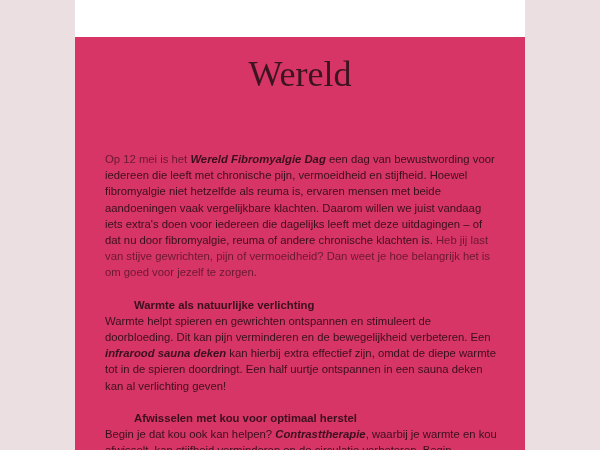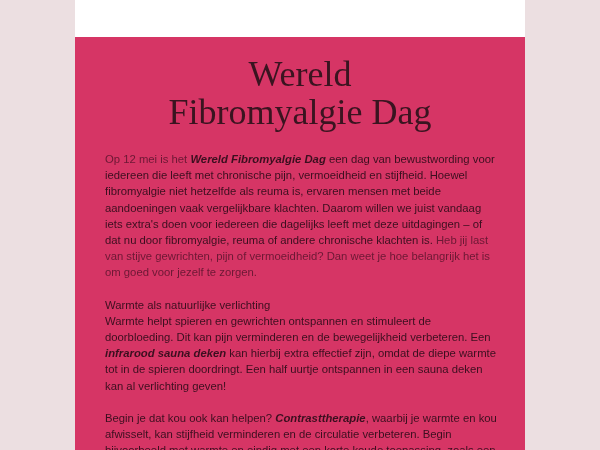--- a/index.html
+++ b/index.html
@@ -22,34 +22,33 @@
       font-size: 36px; line-height: 38px; color: #3a1420;
       text-align: center; margin: 0; padding-top: 18px; font-weight: normal;
     }
     .content {
       position: absolute; left: 30px; top: 114px; width: 394px;
       font-size: 11.3px; line-height: 16.2px; color: #3b0f1f;
     }
     .content p { margin: 0 0 16px 0; }
     .soft { color: #6b1834; margin-top: 32px; }
     b { font-weight: bold; color: #3b0f1f; font-style: italic; }
-    .h { font-weight: normal; display: block; color: #3b0f1f; }
+    .h { font-weight: bold; display: block; color: #3b0f1f; margin-left: 29px; }
   </style>
 </head>
 <body>
 
 <div class="page">
   <div class="card">
     <h1 class="title">
       <span>Wereld</span><br>
-      <span>Fibromyalgie Dag</span>
     </h1>
 
     <div class="content">
       <p><span class="soft">Op 12 mei is het </span><b>Wereld Fibromyalgie Dag</b><span> een dag van bewustwording voor iedereen die leeft met chronische pijn, vermoeidheid en stijfheid. Hoewel fibromyalgie niet hetzelfde als reuma is, ervaren mensen met beide aandoeningen vaak vergelijkbare klachten. Daarom willen we juist vandaag iets extra's doen voor iedereen die dagelijks leeft met deze uitdagingen – of dat nu door fibromyalgie, reuma of andere chronische klachten is.</span><span class="soft"> Heb jij last van stijve gewrichten, pijn of vermoeidheid? Dan weet je hoe belangrijk het is om goed voor jezelf te zorgen.</span></p>
 
       <p><span class="h">Warmte als natuurlijke verlichting</span><span>Warmte helpt spieren en gewrichten ontspannen en stimuleert de doorbloeding. Dit kan pijn verminderen en de bewegelijkheid verbeteren. Een </span><b>infrarood sauna deken</b><span> kan hierbij extra effectief zijn, omdat de diepe warmte tot in de spieren doordringt. Een half uurtje ontspannen in een sauna deken kan al verlichting geven!</span></p>
 
-      <p><span>Begin je dat kou ook kan helpen? </span><b>Contrasttherapie</b><span>, waarbij je warmte en kou afwisselt, kan stijfheid verminderen en de circulatie verbeteren. Begin bijvoorbeeld met warmte en eindig met een korte koude toepassing, zoals een koude douche of ijsbad.</span></p>
+      <p><span class="h">Afwisselen met kou voor optimaal herstel</span><span>Begin je dat kou ook kan helpen? </span><b>Contrasttherapie</b><span>, waarbij je warmte en kou afwisselt, kan stijfheid verminderen en de circulatie verbeteren. Begin bijvoorbeeld met warmte en eindig met een korte koude toepassing, zoals een koude douche of ijsbad.</span></p>
 
     </div>
   </div>
 </div>
 
 </body></html>

